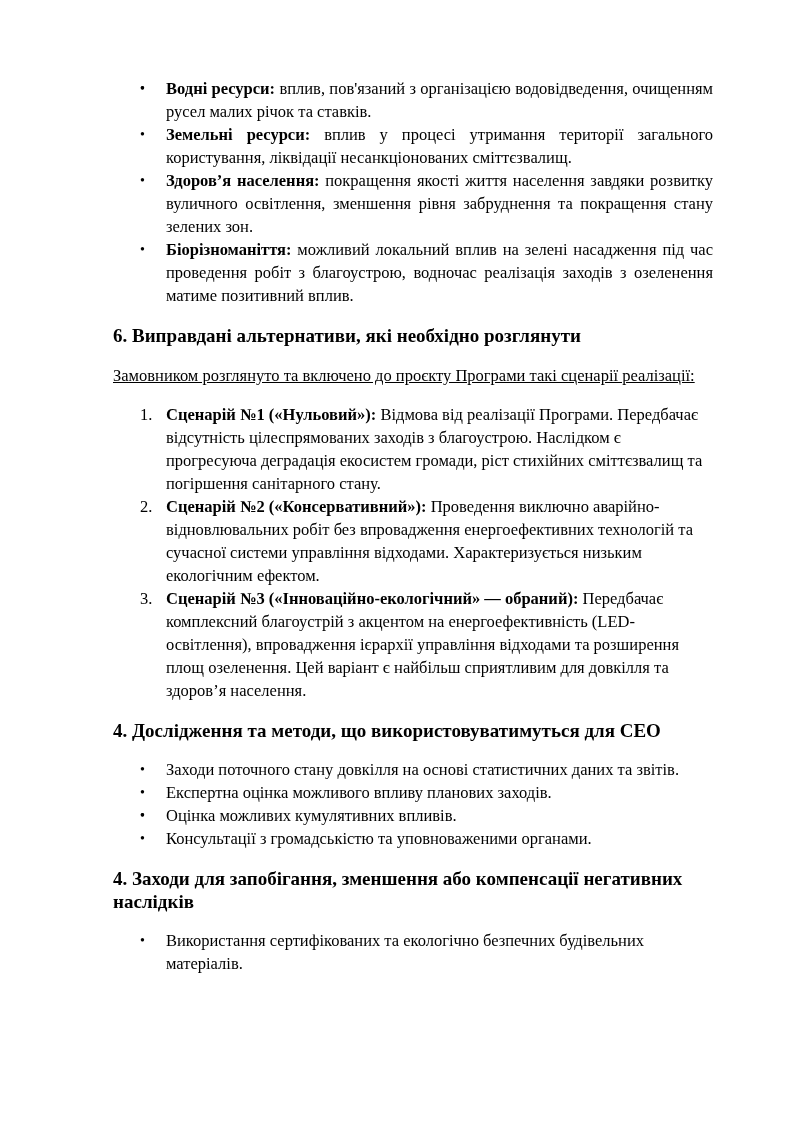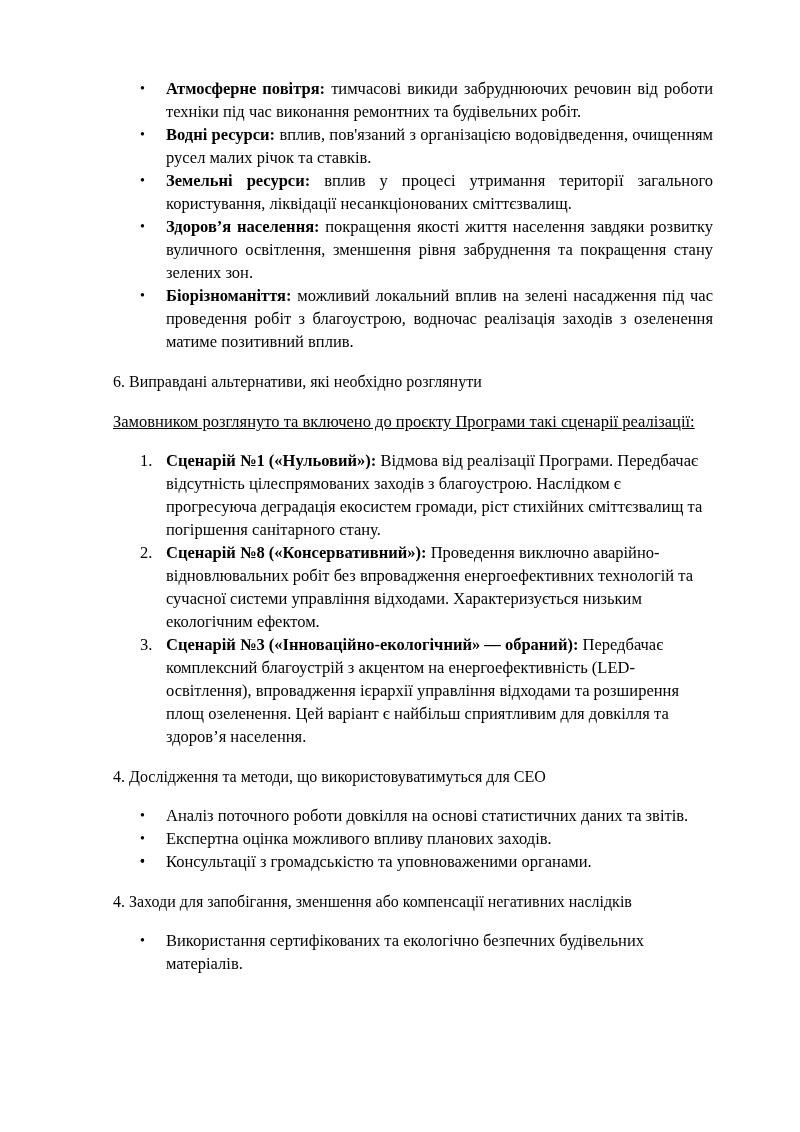--- a/index.html
+++ b/index.html
@@ -35,40 +35,39 @@
   .doc-list .marker {
     position: absolute;
     left: 27px;
     top: 0;
   }
   .doc-list .marker.dot {
     font-size: 14px;
   }
   ul.justified li { text-align: justify; }
   h2.doc-heading {
-    font-size: 16px;
-    font-weight: normal;
+    font-size: 19px;
+    font-weight: bold;
     line-height: 23px;
     margin: 17px 0 0 0;
   }
   p.doc-para {
     margin: 17px 0 0 0;
     text-decoration: underline;
   }
   b { font-weight: bold; }
 </style>
 </head>
 <body>
 
 <div class="page">
 
   <ul class="doc-list justified">
     <li>
       <span class="marker dot">•</span>
-      <span><b>Атмосферне повітря:</b> <span>тимчасові викиди забруднюючих речовин від роботи  техніки під час виконання ремонтних та будівельних робіт.</span></span>
     </li>
     <li>
       <span class="marker dot">•</span>
       <span><b>Водні ресурси:</b> <span>вплив,  пов'язаний з організацією водовідведення, очищенням русел малих річок та ставків.</span></span>
     </li>
     <li>
       <span class="marker dot">•</span>
       <span><b>Земельні ресурси:</b> <span>вплив у процесі утримання території загального користування, ліквідації несанкціонованих сміттєзвалищ.</span></span>
     </li>
     <li>
@@ -85,44 +84,45 @@
 
   <p class="doc-para">Замовником розглянуто та включено до проєкту Програми такі сценарії реалізації:</p>
 
   <ol class="doc-list">
     <li>
       <span class="marker">1.</span>
       <span><b>Сценарій №1 («Нульовий»):</b> <span>Відмова від реалізації Програми. Передбачає відсутність цілеспрямованих заходів з благоустрою. Наслідком є прогресуюча деградація екосистем громади, ріст стихійних сміттєзвалищ та погіршення санітарного стану.</span></span>
     </li>
     <li>
       <span class="marker">2.</span>
-      <span><b>Сценарій №8 («Консервативний»):</b> <span>Проведення виключно аварійно-відновлювальних робіт без впровадження енергоефективних технологій та сучасної системи управління відходами. Характеризується низьким екологічним ефектом.</span></span>
+      <span><b>Сценарій №2 («Консервативний»):</b> <span>Проведення виключно аварійно-відновлювальних робіт без впровадження енергоефективних технологій та сучасної системи управління відходами. Характеризується низьким екологічним ефектом.</span></span>
     </li>
     <li>
       <span class="marker">3.</span>
       <span><b>Сценарій №3 («Інноваційно-екологічний» — обраний):</b> <span>Передбачає комплексний благоустрій з акцентом на енергоефективність (LED-освітлення), впровадження ієрархії управління відходами та розширення площ озеленення. Цей варіант є найбільш сприятливим для довкілля та здоров’я населення.</span></span>
     </li>
   </ol>
 
   <h2 class="doc-heading">4. Дослідження та методи, що використовуватимуться для СЕО</h2>
 
   <ul class="doc-list">
     <li>
       <span class="marker dot">•</span>
-      <span>Аналіз поточного роботи довкілля на основі статистичних даних та звітів.</span>
+      <span>Заходи поточного стану довкілля на основі статистичних даних та звітів.</span>
     </li>
     <li>
       <span class="marker dot">•</span>
       <span>Експертна оцінка можливого впливу планових заходів.</span>
     </li>
     <li>
       <span class="marker dot">•</span>
     </li>
     <li>
       <span class="marker dot">•</span>
+      <span>Оцінка можливих  кумулятивних  впливів.</span>
     </li>
     <li>
       <span class="marker dot">•</span>
       <span>Консультації з громадськістю та уповноваженими  органами.</span>
     </li>
   </ul>
 
   <h2 class="doc-heading">4. Заходи для запобігання,  зменшення або компенсації негативних наслідків</h2>
 
   <ul class="doc-list">

